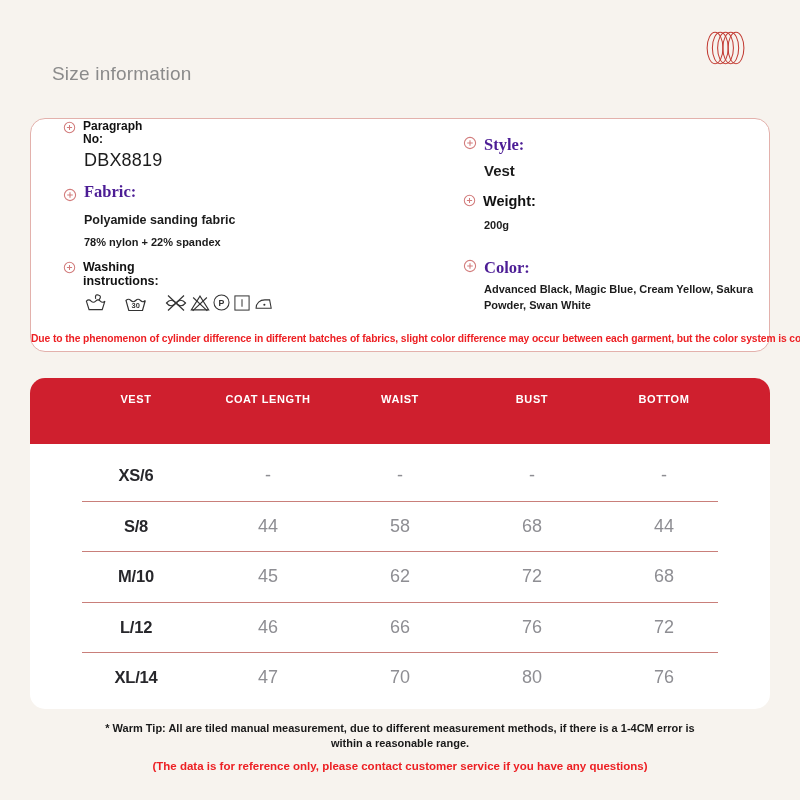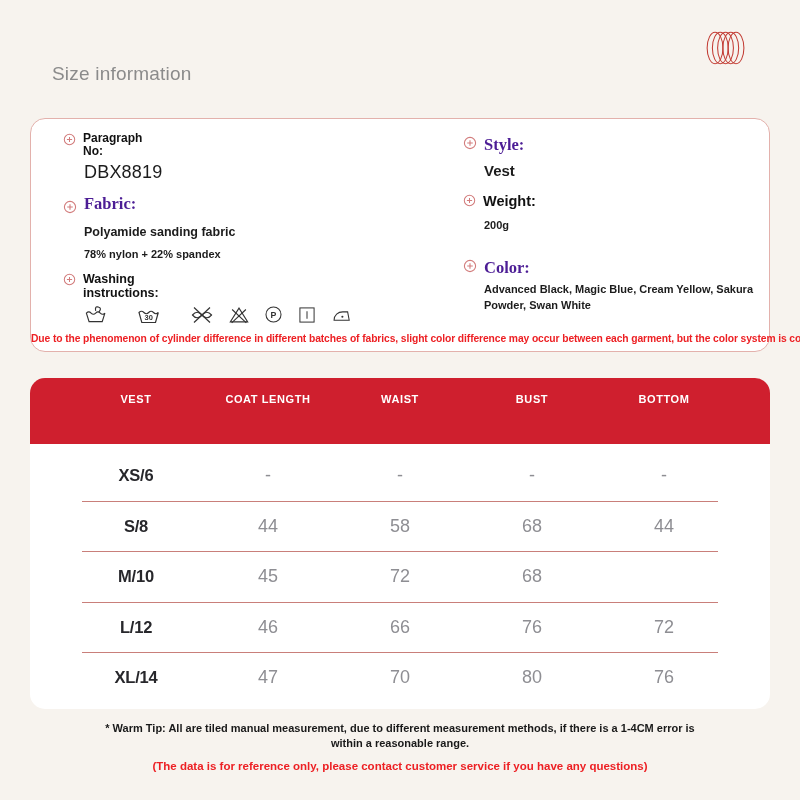--- a/index.html
+++ b/index.html
@@ -18,38 +18,38 @@
   .page-title {
     position:absolute; left:52px; top:63px;
     font-size:19px; font-weight:400; color:#8b8b8b; letter-spacing:.2px;
   }
 
   
   .card {
     position:absolute; left:30px; top:118px; width:740px; height:234px;
     background:#ffffff; border:1px solid #e3b1ac; border-radius:15px;
   }
-  .col-left  { position:absolute; left:32px;  top:13px; width:370px; }
+  .col-left  { position:absolute; left:32px;  top:1px; width:370px; }
   .col-right { position:absolute; left:432px; top:16px; width:302px; }
 
   .label-row { display:flex; align-items:flex-start; gap:7px; }
   .plus-icon { flex:0 0 auto; display:inline-block; margin-top:1px; }
 
   .lbl-sm  { font-size:12px;  font-weight:bold; line-height:1.12; color:#111; }
   .lbl-lg  { font-size:16.5px; font-weight:bold; color:#4c1d95;font-family:Liberation Serif, serif; }
   .lbl-md  { font-size:14.5px; font-weight:bold; color:#111; }
   .narrow  { max-width:82px; }
 
   .indent { margin-left:21px; }
   .para-value { font-size:18px; font-weight:500; margin-top:3px; letter-spacing:.2px; }
   .fabric-row { margin-top:11px;align-items:flex-end; }
   .fabric-value { font-size:12.5px; font-weight:bold; margin-top:11px; }
   .fabric-comp  { font-size:11px;   font-weight:bold; margin-top:9px; }
   .washing-row { margin-top:12px; }
-  .wash-icons { display:flex; align-items:center; gap:13px; margin-top:3px; margin-left:20px; }
+  .wash-icons { display:flex; align-items:center; margin-top:3px; margin-left:20px; }
   .wash-icons .wi { flex:0 0 auto; }
   .wi-sp { margin-right:14px; }
 
   .style-value { font-size:15px; font-weight:bold; margin-top:7px; }
   .weight-row { margin-top:14px; }
   .weight-value { font-size:11px; font-weight:bold; margin-top:10px; }
   .color-row { margin-top:27px; }
   .color-value { font-size:11px; font-weight:bold; margin-top:4px; line-height:1.45; }
 
   .disclaimer {
@@ -255,20 +255,21 @@
         <div class="td val">44</div>
         <div class="td val">58</div>
         <div class="td val">68</div>
         <div class="td val">44</div>
       </div>
       <div class="sep"></div>
 
       <div class="trow">
         <div class="td size">M/10</div>
         <div class="td val">45</div>
+        <div class="td val">62</div>
         <div class="td val">72</div>
         <div class="td val">68</div>
       </div>
       <div class="sep"></div>
 
       <div class="trow">
         <div class="td size">L/12</div>
         <div class="td val">46</div>
         <div class="td val">66</div>
         <div class="td val">76</div>

